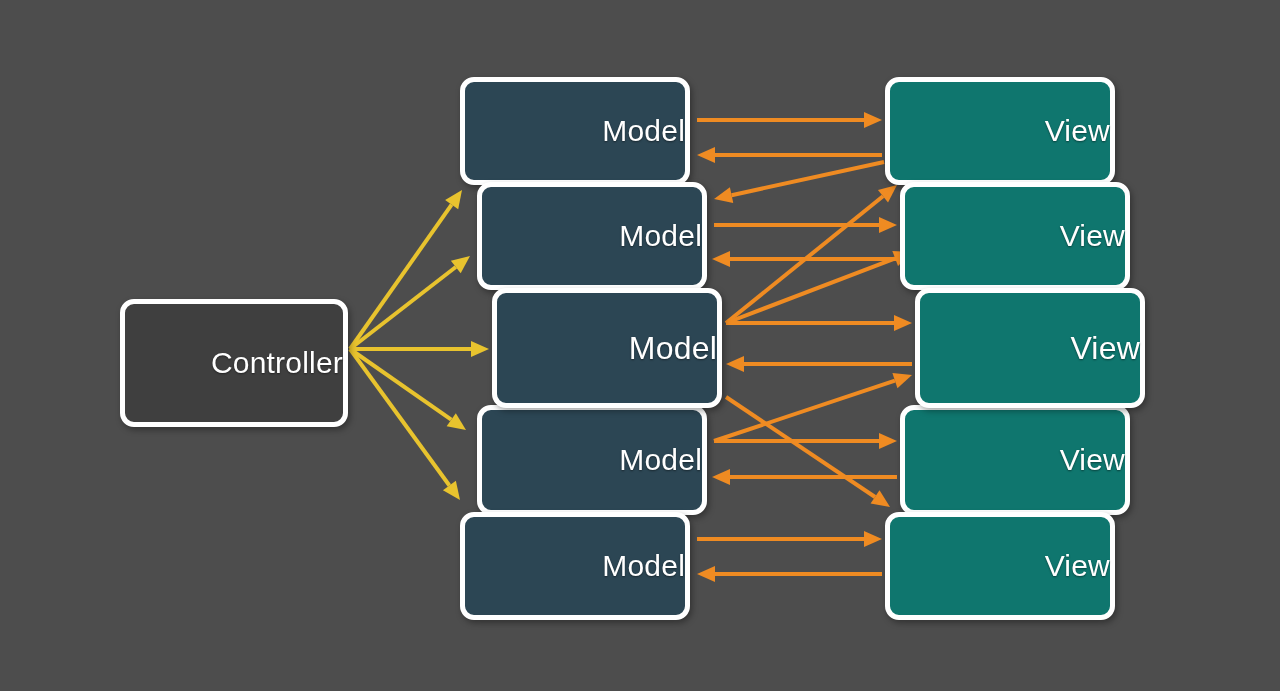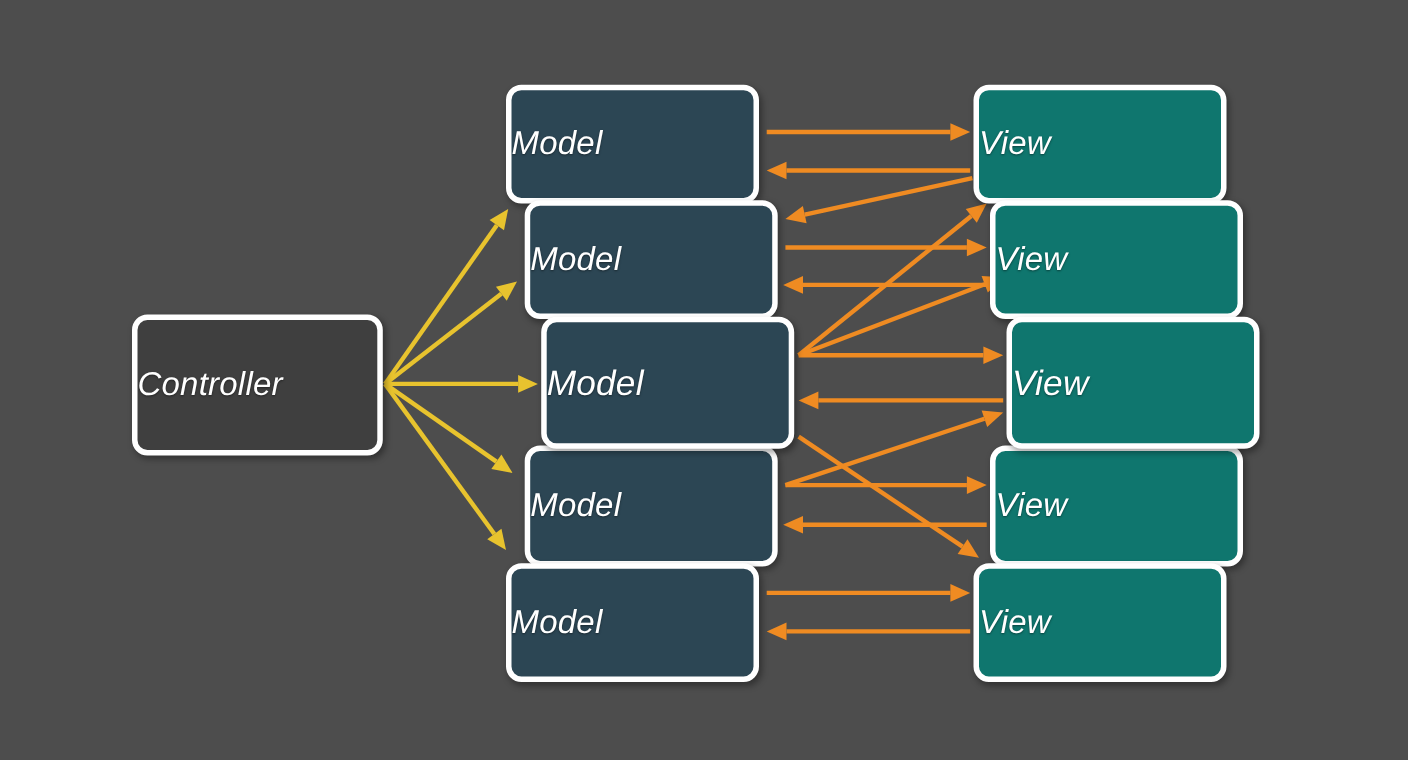--- a/index.html
+++ b/index.html
@@ -16,27 +16,26 @@
   svg.arrows-yellow{z-index:5;}
   svg.arrows-orange{z-index:6;}
 
   .node{
     position:absolute;
     box-sizing:border-box;
     border:5px solid #ffffff;
     border-radius:14px;
     display:flex;
     align-items:center;
-    justify-content:flex-start;
+    justify-content:flex-end;
     color:#ffffff;
     text-shadow:0 1px 2px rgba(0,0,0,.45);
     letter-spacing:.2px;
     box-shadow:2px 3px 6px rgba(0,0,0,.35);
     user-select:none;
-    font-style:italic;
   }
   .node.controller{background:#3f3f3f;z-index:20;}
   .node.model{background:#2c4654;z-index:10;}
   .node.view{background:#0f766e;z-index:10;}
   .node.emph{z-index:18;}
 </style>
 </head>
 <body>
 
 <div id="stage">
@@ -84,21 +83,21 @@
         <polygon points="897,441 879,449 879,433" fill="#ef8b22"></polygon>
         <line x1="897" y1="477" x2="730" y2="477" stroke="#ef8b22" stroke-width="4" stroke-linecap="butt"></line>
         <polygon points="712,477 730,469 730,485" fill="#ef8b22"></polygon>
         <line x1="697" y1="539" x2="864" y2="539" stroke="#ef8b22" stroke-width="4" stroke-linecap="butt"></line>
         <polygon points="882,539 864,547 864,531" fill="#ef8b22"></polygon>
         <line x1="882" y1="574" x2="715" y2="574" stroke="#ef8b22" stroke-width="4" stroke-linecap="butt"></line>
         <polygon points="697,574 715,566 715,582" fill="#ef8b22"></polygon>
       </g>
   </svg>
 
-  <div class="node controller" id="controller-node" style="left: 120px; top: 286px; width: 228px; height: 128px; font-size: 30px; background: rgb(63, 63, 63);">
+  <div class="node controller" id="controller-node" style="left: 120px; top: 299px; width: 228px; height: 128px; font-size: 30px; background: rgb(63, 63, 63);">
     <span>Controller</span>
   </div>
 
   <div id="model-nodes">
       <div class="node model" style="left: 460px; top: 77px; width: 230px; height: 108px; font-size: 30px;">
         <span>Model</span>
       </div>
       <div class="node model" style="left: 477px; top: 182px; width: 230px; height: 108px; font-size: 30px;">
         <span>Model</span>
       </div>

